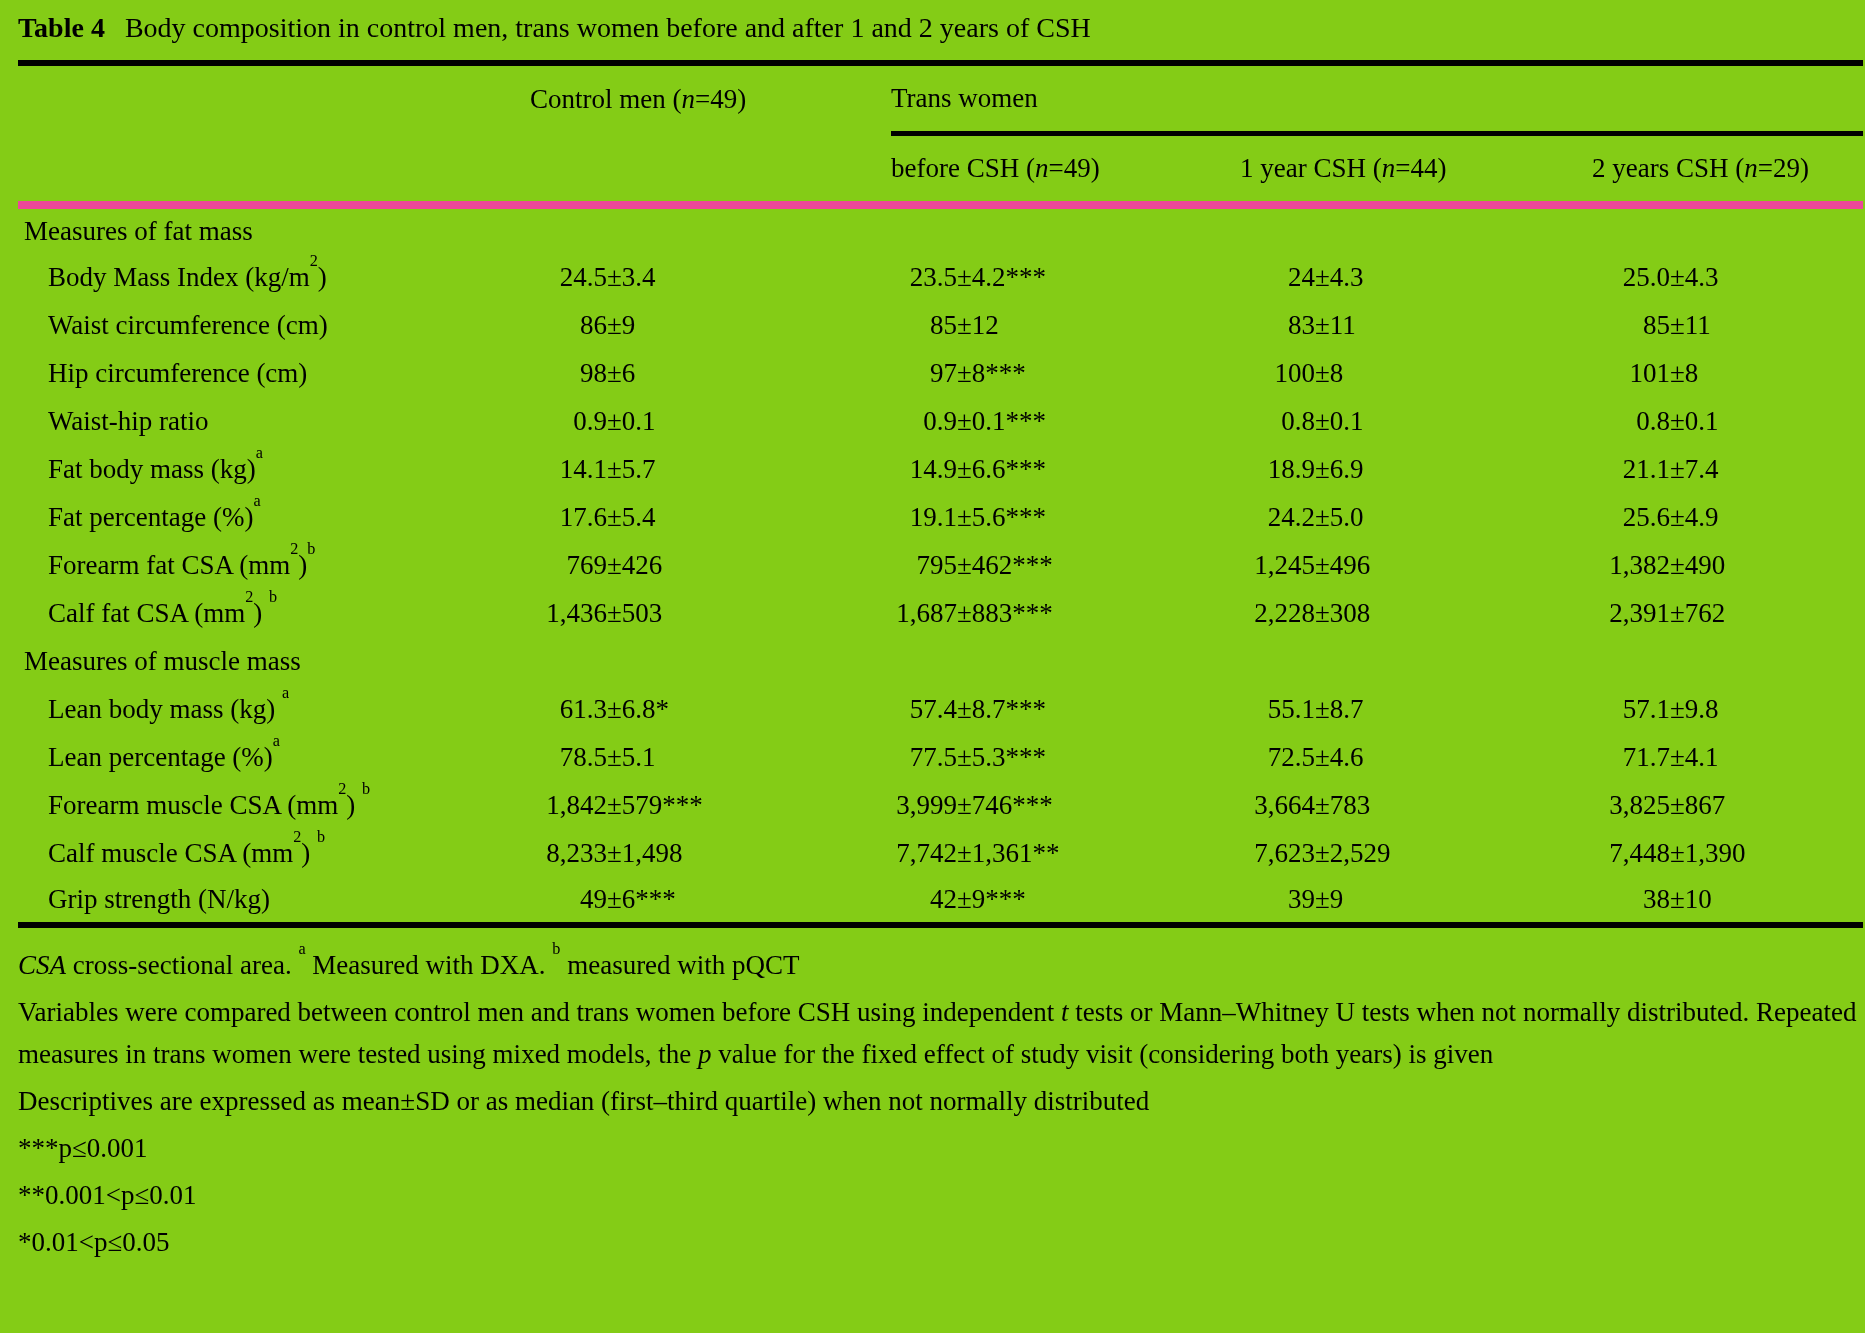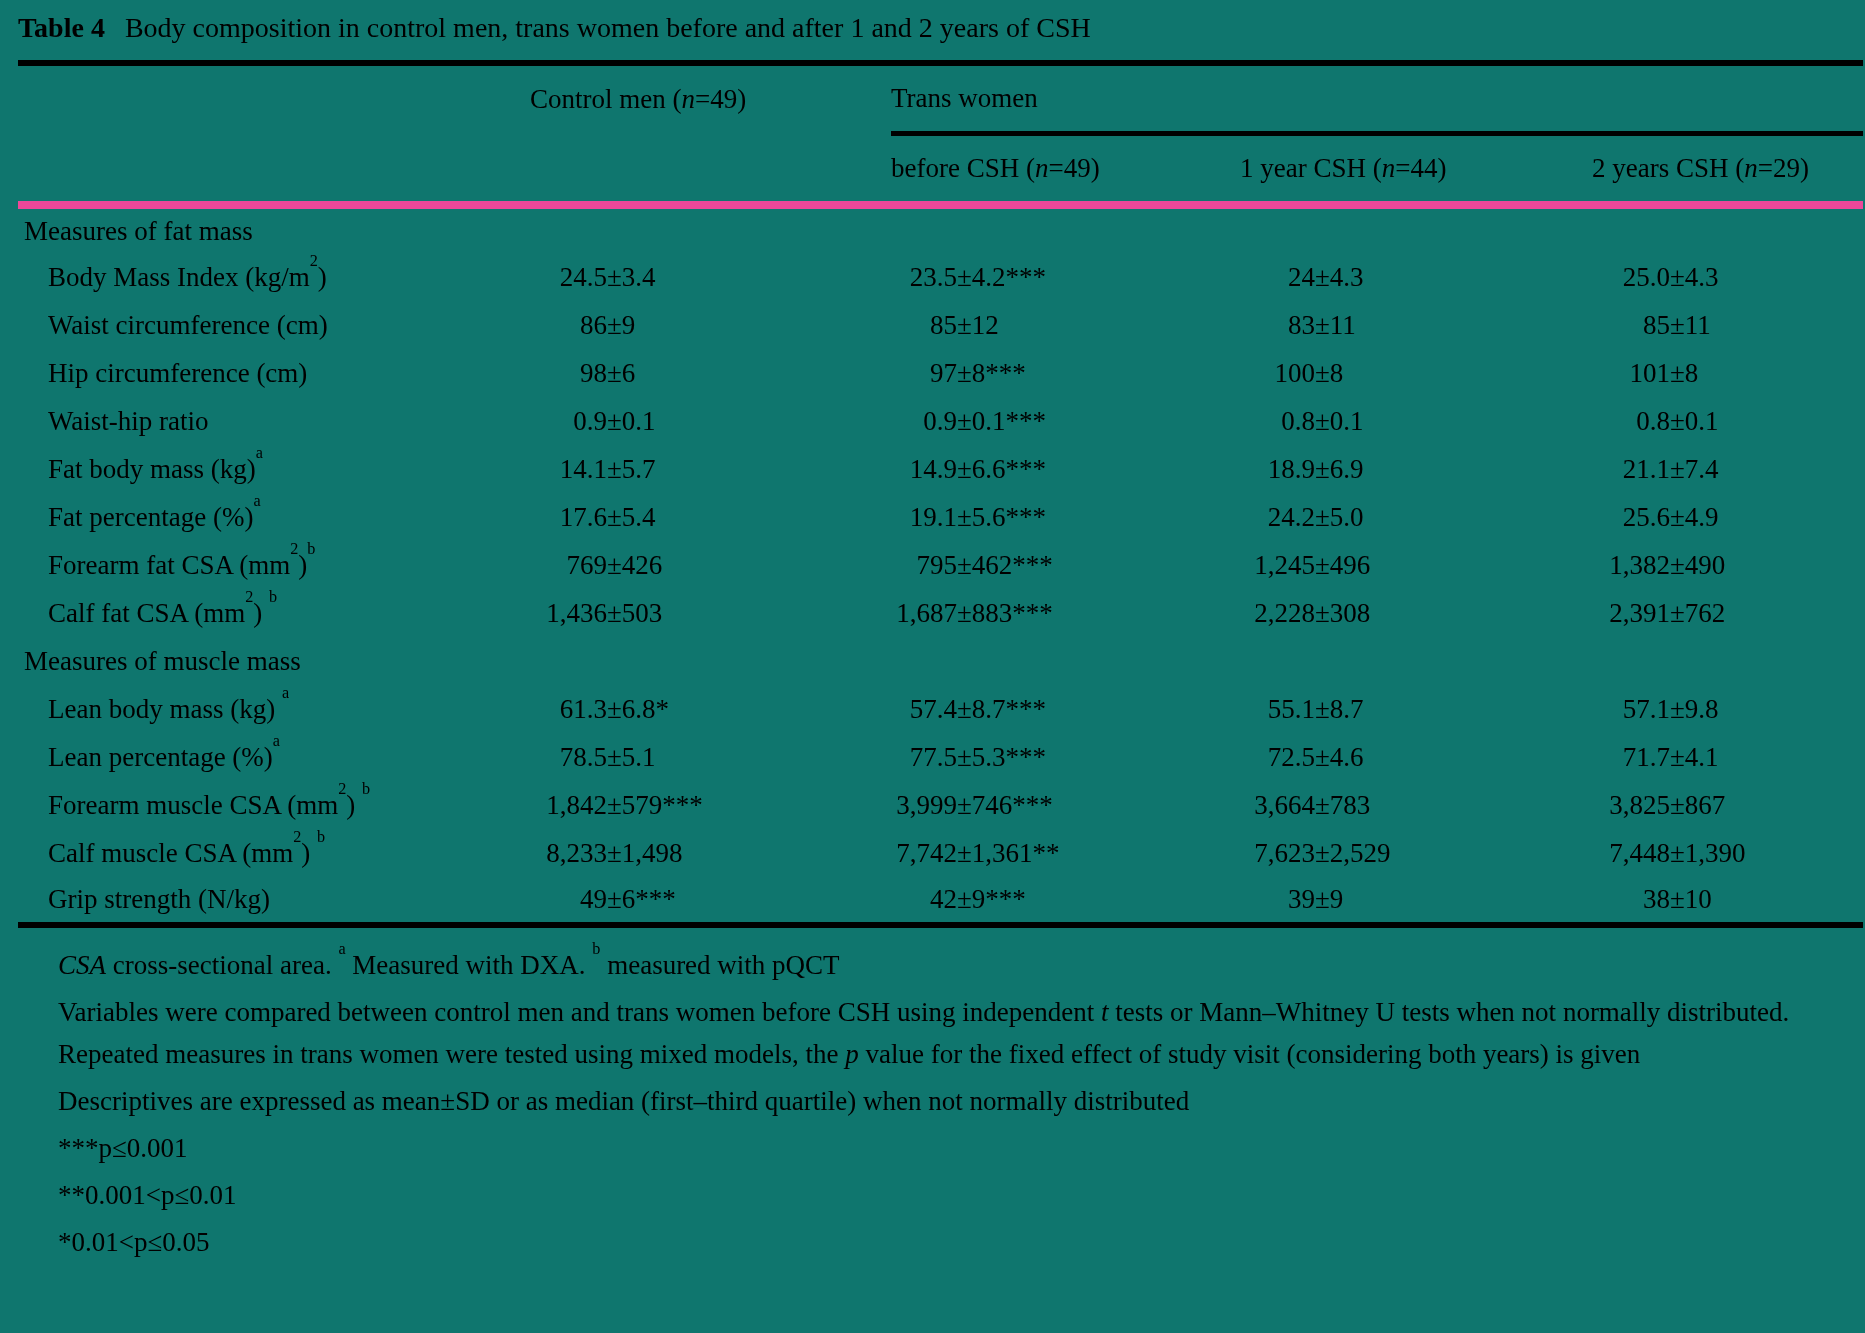--- a/index.html
+++ b/index.html
@@ -1,20 +1,20 @@
 <!DOCTYPE html>
 <html><head>
 <meta charset="utf-8">
 <style>
   * { margin:0; padding:0; box-sizing:border-box; }
   html,body { background:#ffffff; }
   .page {
     position:relative;
     width:1865px; height:1333px;
-    background:#0f766e; color:#000000;
+    background:#84cc16; color:#000000;
     font-family:"Liberation Serif","DejaVu Serif",serif;
     padding:12px 0 0 18px;
     overflow:hidden;
   }
   .caption { font-size:28px; height:48px; white-space:nowrap; }
   .caption .cap-label { font-weight:bold; margin-right:20px; }
 
   table.comp-table {
     border-collapse:collapse;
     table-layout:fixed;
@@ -45,21 +45,21 @@
   td.val .pm-l { display:inline-block; text-align:right; }
   td.val:nth-child(2) .pm-l { width:77px; }
   td.val:nth-child(3) .pm-l { width:66px; }
   td.val:nth-child(4) .pm-l { width:75px;text-align:right; }
   td.val:nth-child(5) .pm-l { width:78px; }
 
   sup { font-size:0.6em; line-height:0; position:relative; top:-0.6em; }
   i { font-style:italic; }
 
   .footnotes { margin-top:16px; width:1845px; }
-  .footnote { font-size:27px; line-height:42px; margin-bottom:5px;margin-left:40px; }
+  .footnote { font-size:27px; line-height:42px; margin-bottom:5px; }
 </style>
 </head>
 <body>
 
 <div class="page">
 
   <div class="caption">
     <span class="cap-label">Table 4</span><span>Body composition in control men, trans women before and after 1 and 2 years of CSH</span>
   </div>
 

